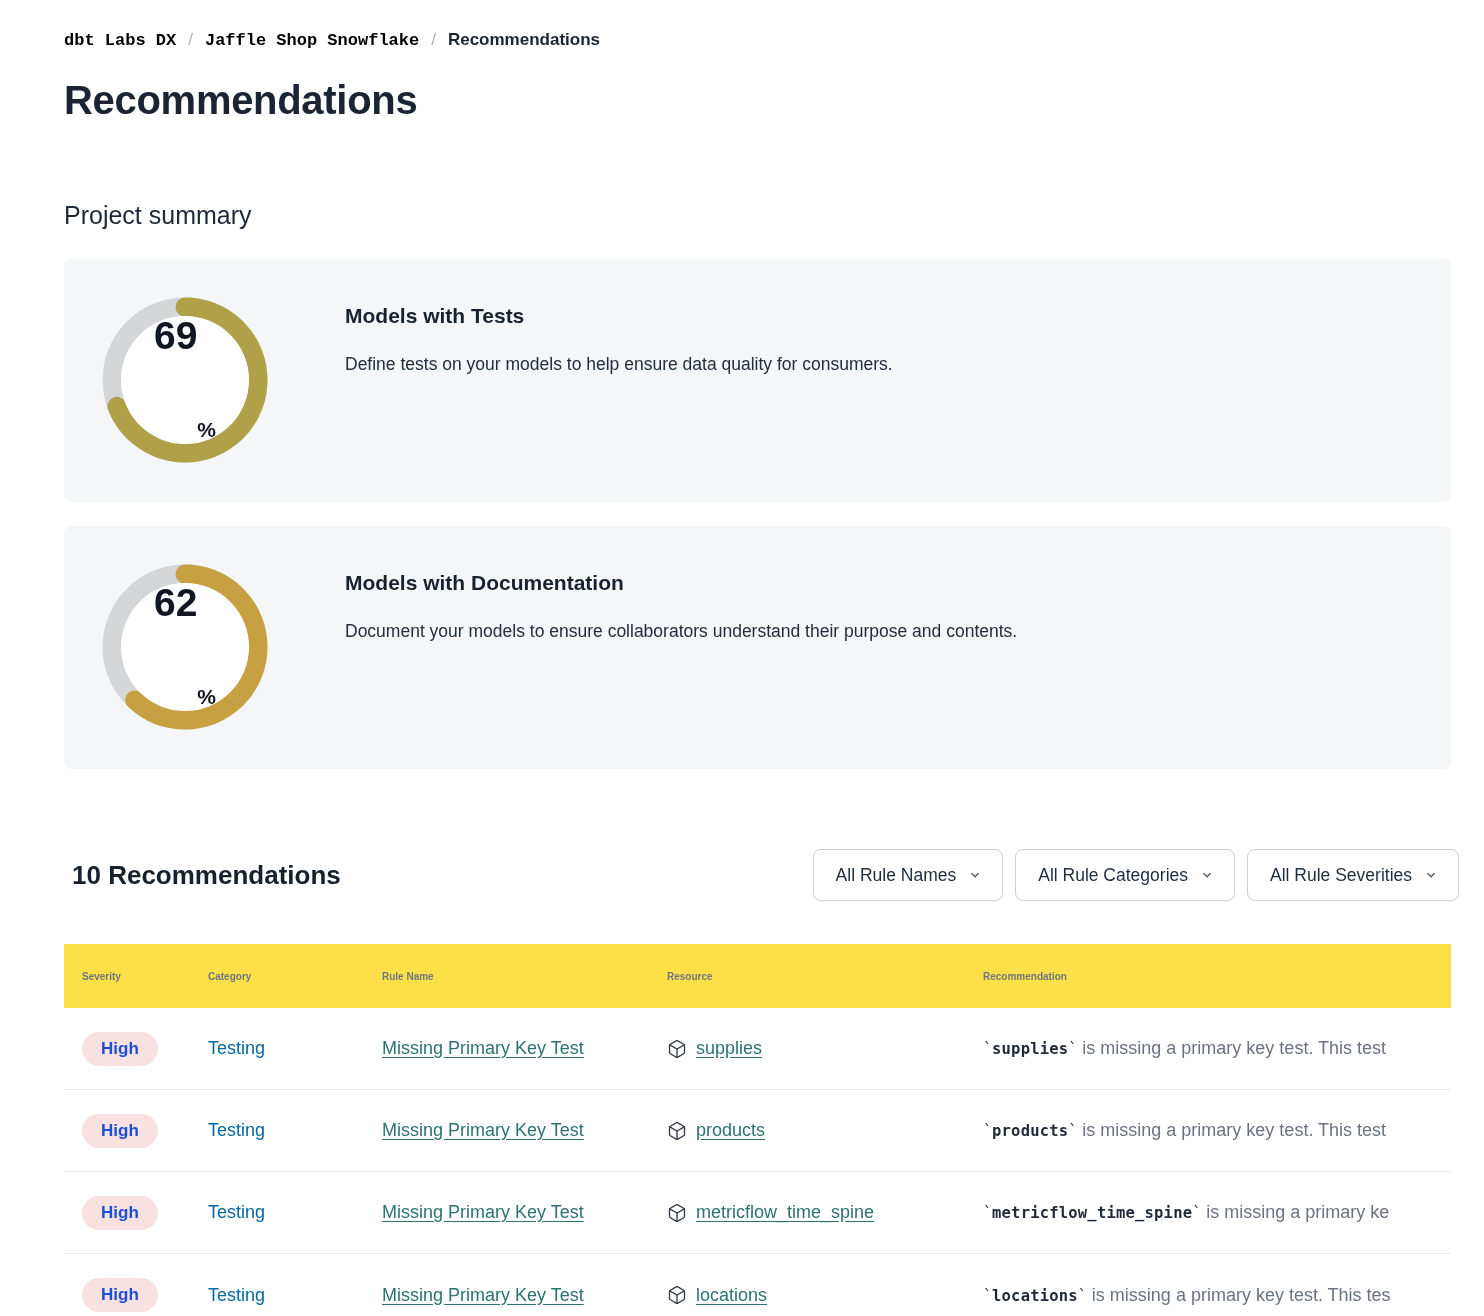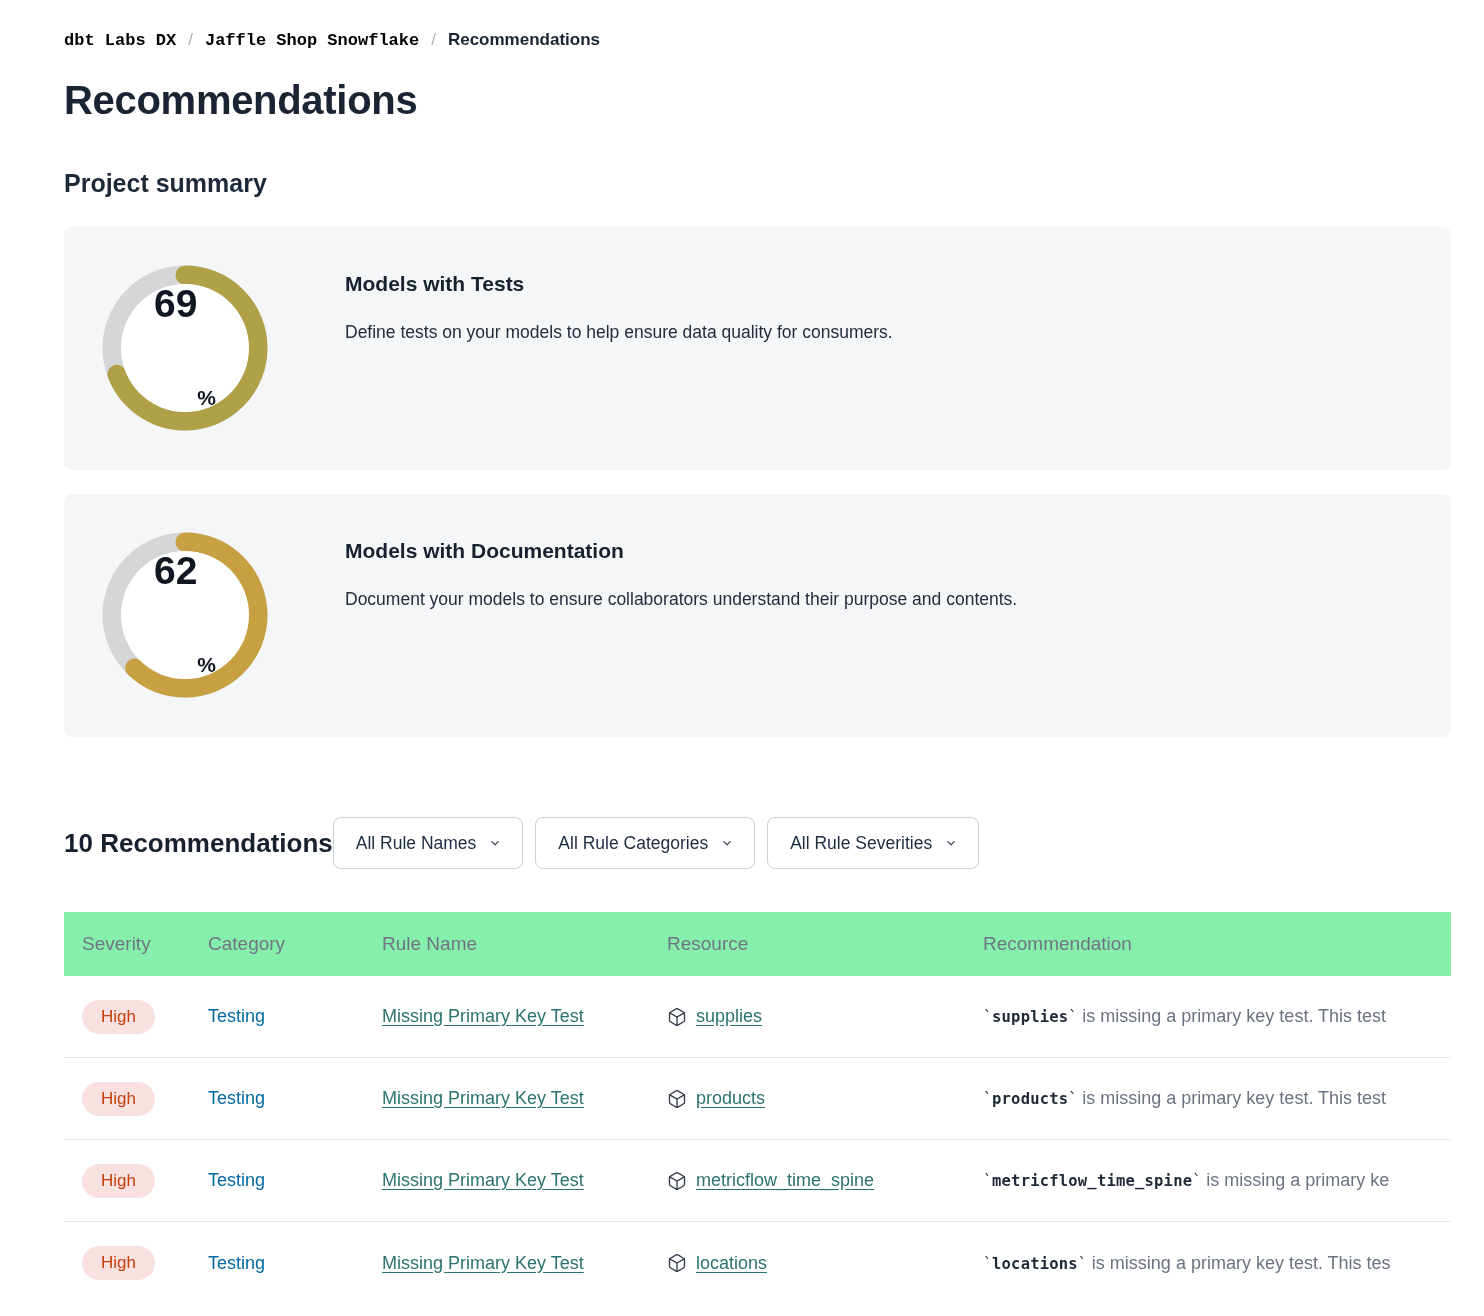--- a/index.html
+++ b/index.html
@@ -15,21 +15,21 @@
   
   .breadcrumb { display: flex; align-items: center; gap: 12px; font-size: 17px; font-weight: 700; color: #22364e; }
   .breadcrumb a { color: #000000; text-decoration: none; cursor: pointer; font-family: Liberation Mono, monospace; }
   .breadcrumb .sep { color: #aeb4bd; font-weight: 400; font-size: 17px; }
   .breadcrumb .current { color: #1a2433; }
 
   
   .page-title { font-size: 40px; font-weight: 600; color: #1a2433; margin-top: 28px; letter-spacing: -0.3px; }
 
   
-  .section-heading { font-size: 25px; font-weight: 700; color: #1d2838; margin-top: 46px; }
+  .section-heading { font-size: 25px; font-weight: 400; color: #1d2838; margin-top: 78px; }
 
   
   .card {
     background: #f5f6f8;
     border-radius: 8px;
     width: 1387px;
     height: 243px;
     margin-top: 29px;
     display: flex;
     align-items: flex-start;
@@ -42,21 +42,21 @@
     position: absolute; inset: 19px; background: #ffffff; border-radius: 50%;
     display: flex; align-items: flex-start; justify-content: center;
   }
   .donut-percent { font-size: 39px; font-weight: 700; color: #111722; line-height: 1; }
   .donut-unit { font-size: 21px; font-weight: 600; color: #111722; align-self: flex-end; margin-bottom: 2px; }
   .card-body { margin-left: 77px; padding-top: 7px; }
   .card-title { font-size: 21px; font-weight: 700; color: #18212f; }
   .card-desc { font-size: 17.5px; font-weight: 400; color: #232d3c; margin-top: 26px; }
 
   
-  .rec-header { display: flex; align-items: center; justify-content: flex-start; margin-top: 80px; width: 1387px; }
+  .rec-header { display: flex; align-items: center; justify-content: space-between; margin-top: 80px; width: 1387px; margin-left: 8px; }
   .rec-heading { font-size: 26px; font-weight: 600; color: #17202e; }
   .filters { display: flex; gap: 12px; }
   .filter-btn {
     display: flex; align-items: center; gap: 12px;
     height: 52px; padding: 0 20px 0 22px;
     background: #ffffff; border: 1px solid #c9d1d9; border-radius: 8px;
     font-family: "Liberation Sans", "DejaVu Sans", sans-serif;
     font-size: 17.5px; font-weight: 400; color: #1e2c40; cursor: pointer;
   }
   .chev { width: 14px; height: 14px; stroke: #4a5568; stroke-width: 2.2; fill: none; }
@@ -64,30 +64,30 @@
   
   .table { margin-top: 43px; width: 1387px; }
   .thead, .trow {
     display: grid;
     grid-template-columns: 126px 174px 285px 316px 1fr;
     align-items: center;
     padding-left: 18px;
   }
   .thead {
     height: 64px;
-    background: #86efac;
-    font-size: 19px; font-weight: 400; color: #6f7683;
+    background: #fde047;
+    font-size: 10px; font-weight: 700; color: #6f7683;
   }
   .trow { height: 82px; border-bottom: 1px solid #e8e9ec; background: #ffffff; }
   .trow:last-child { border-bottom: none; }
 
   .badge {
     display: inline-block;
-    background: #f9e1e1; color: #c2410c;
-    font-size: 17px; font-weight: 400;
+    background: #f9e1e1; color: #1d4ed8;
+    font-size: 17px; font-weight: 700;
     padding: 7px 19px; border-radius: 999px;
   }
   .cell-cat { font-size: 18px; color: #0369a1; }
   a.tlink { color: #2b7370; font-size: 18px; text-decoration: underline; text-underline-offset: 3px; cursor: pointer; }
   .cell-res { display: flex; align-items: center; gap: 9px; }
   .box-icon { width: 20px; height: 20px; stroke: #333a46; stroke-width: 1.6; fill: none; stroke-linejoin: round; stroke-linecap: round; flex: 0 0 auto; }
   .cell-rec { white-space: nowrap; font-size: 18px; color: #6b7280; }
   .cell-rec .tick { font-family: "DejaVu Sans Mono", monospace; font-size: 15px; color: #1f2937; font-weight: 400; }
   .cell-rec .code { font-family: "DejaVu Sans Mono", monospace; font-size: 15.5px; color: #1f2937; font-weight: 700; letter-spacing: 0.2px; }
 </style>

